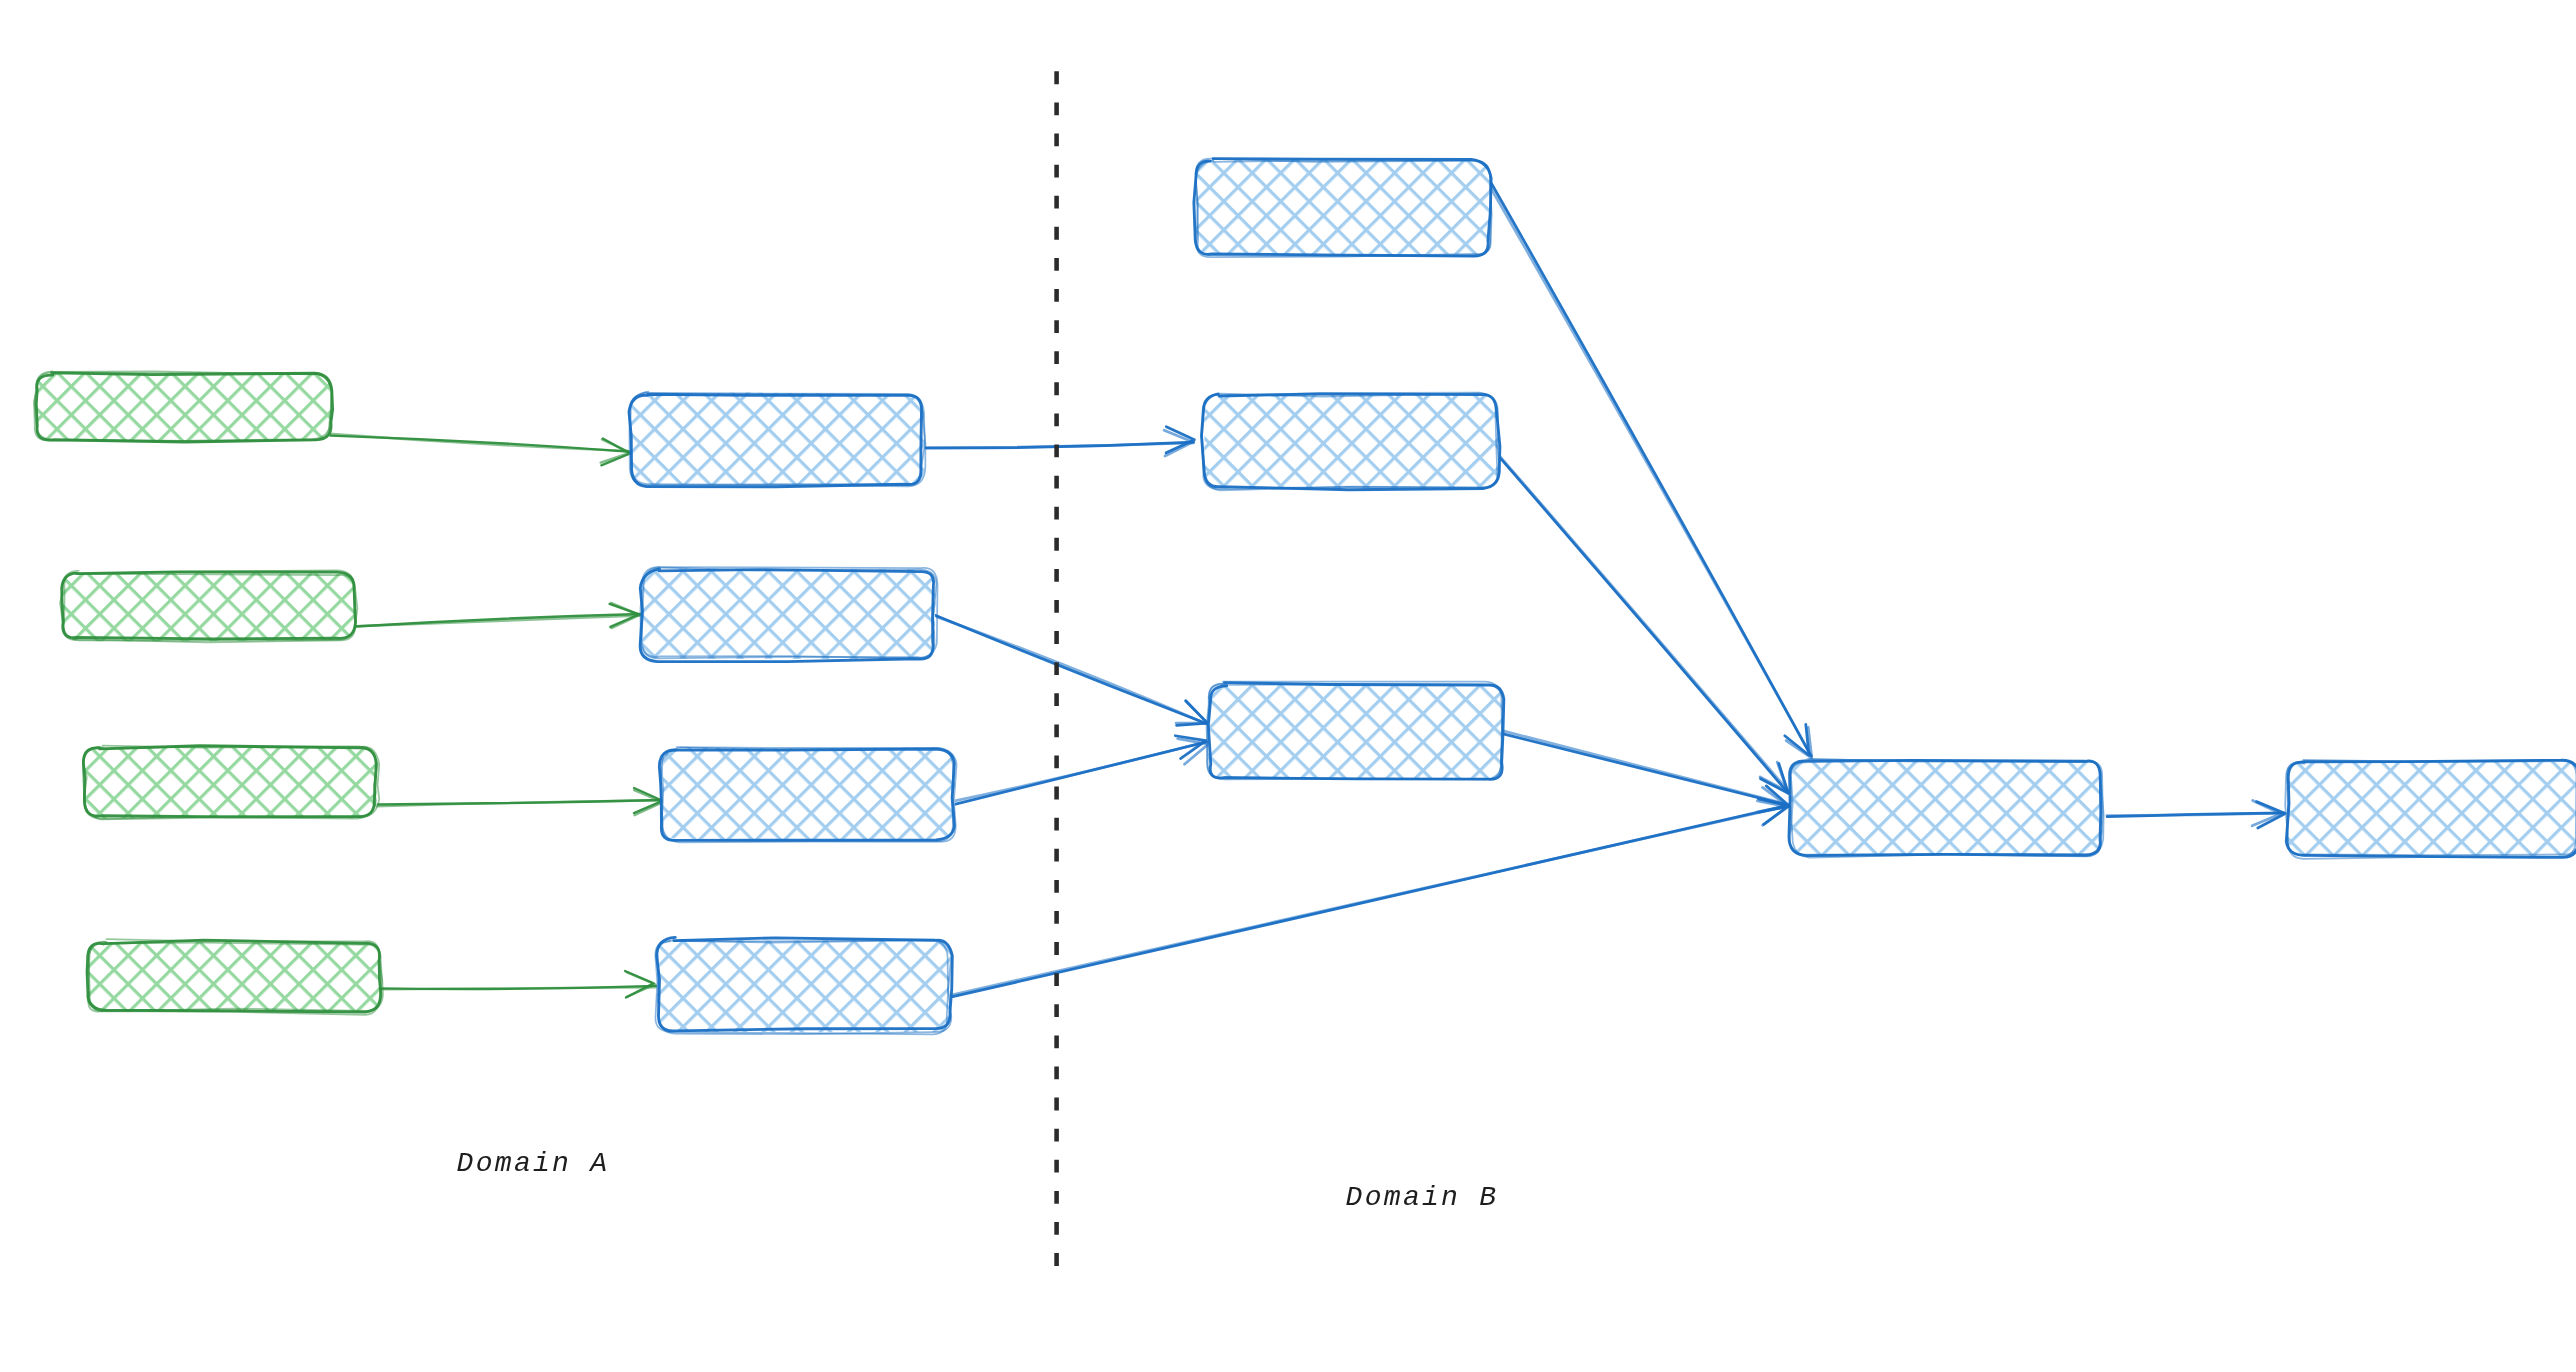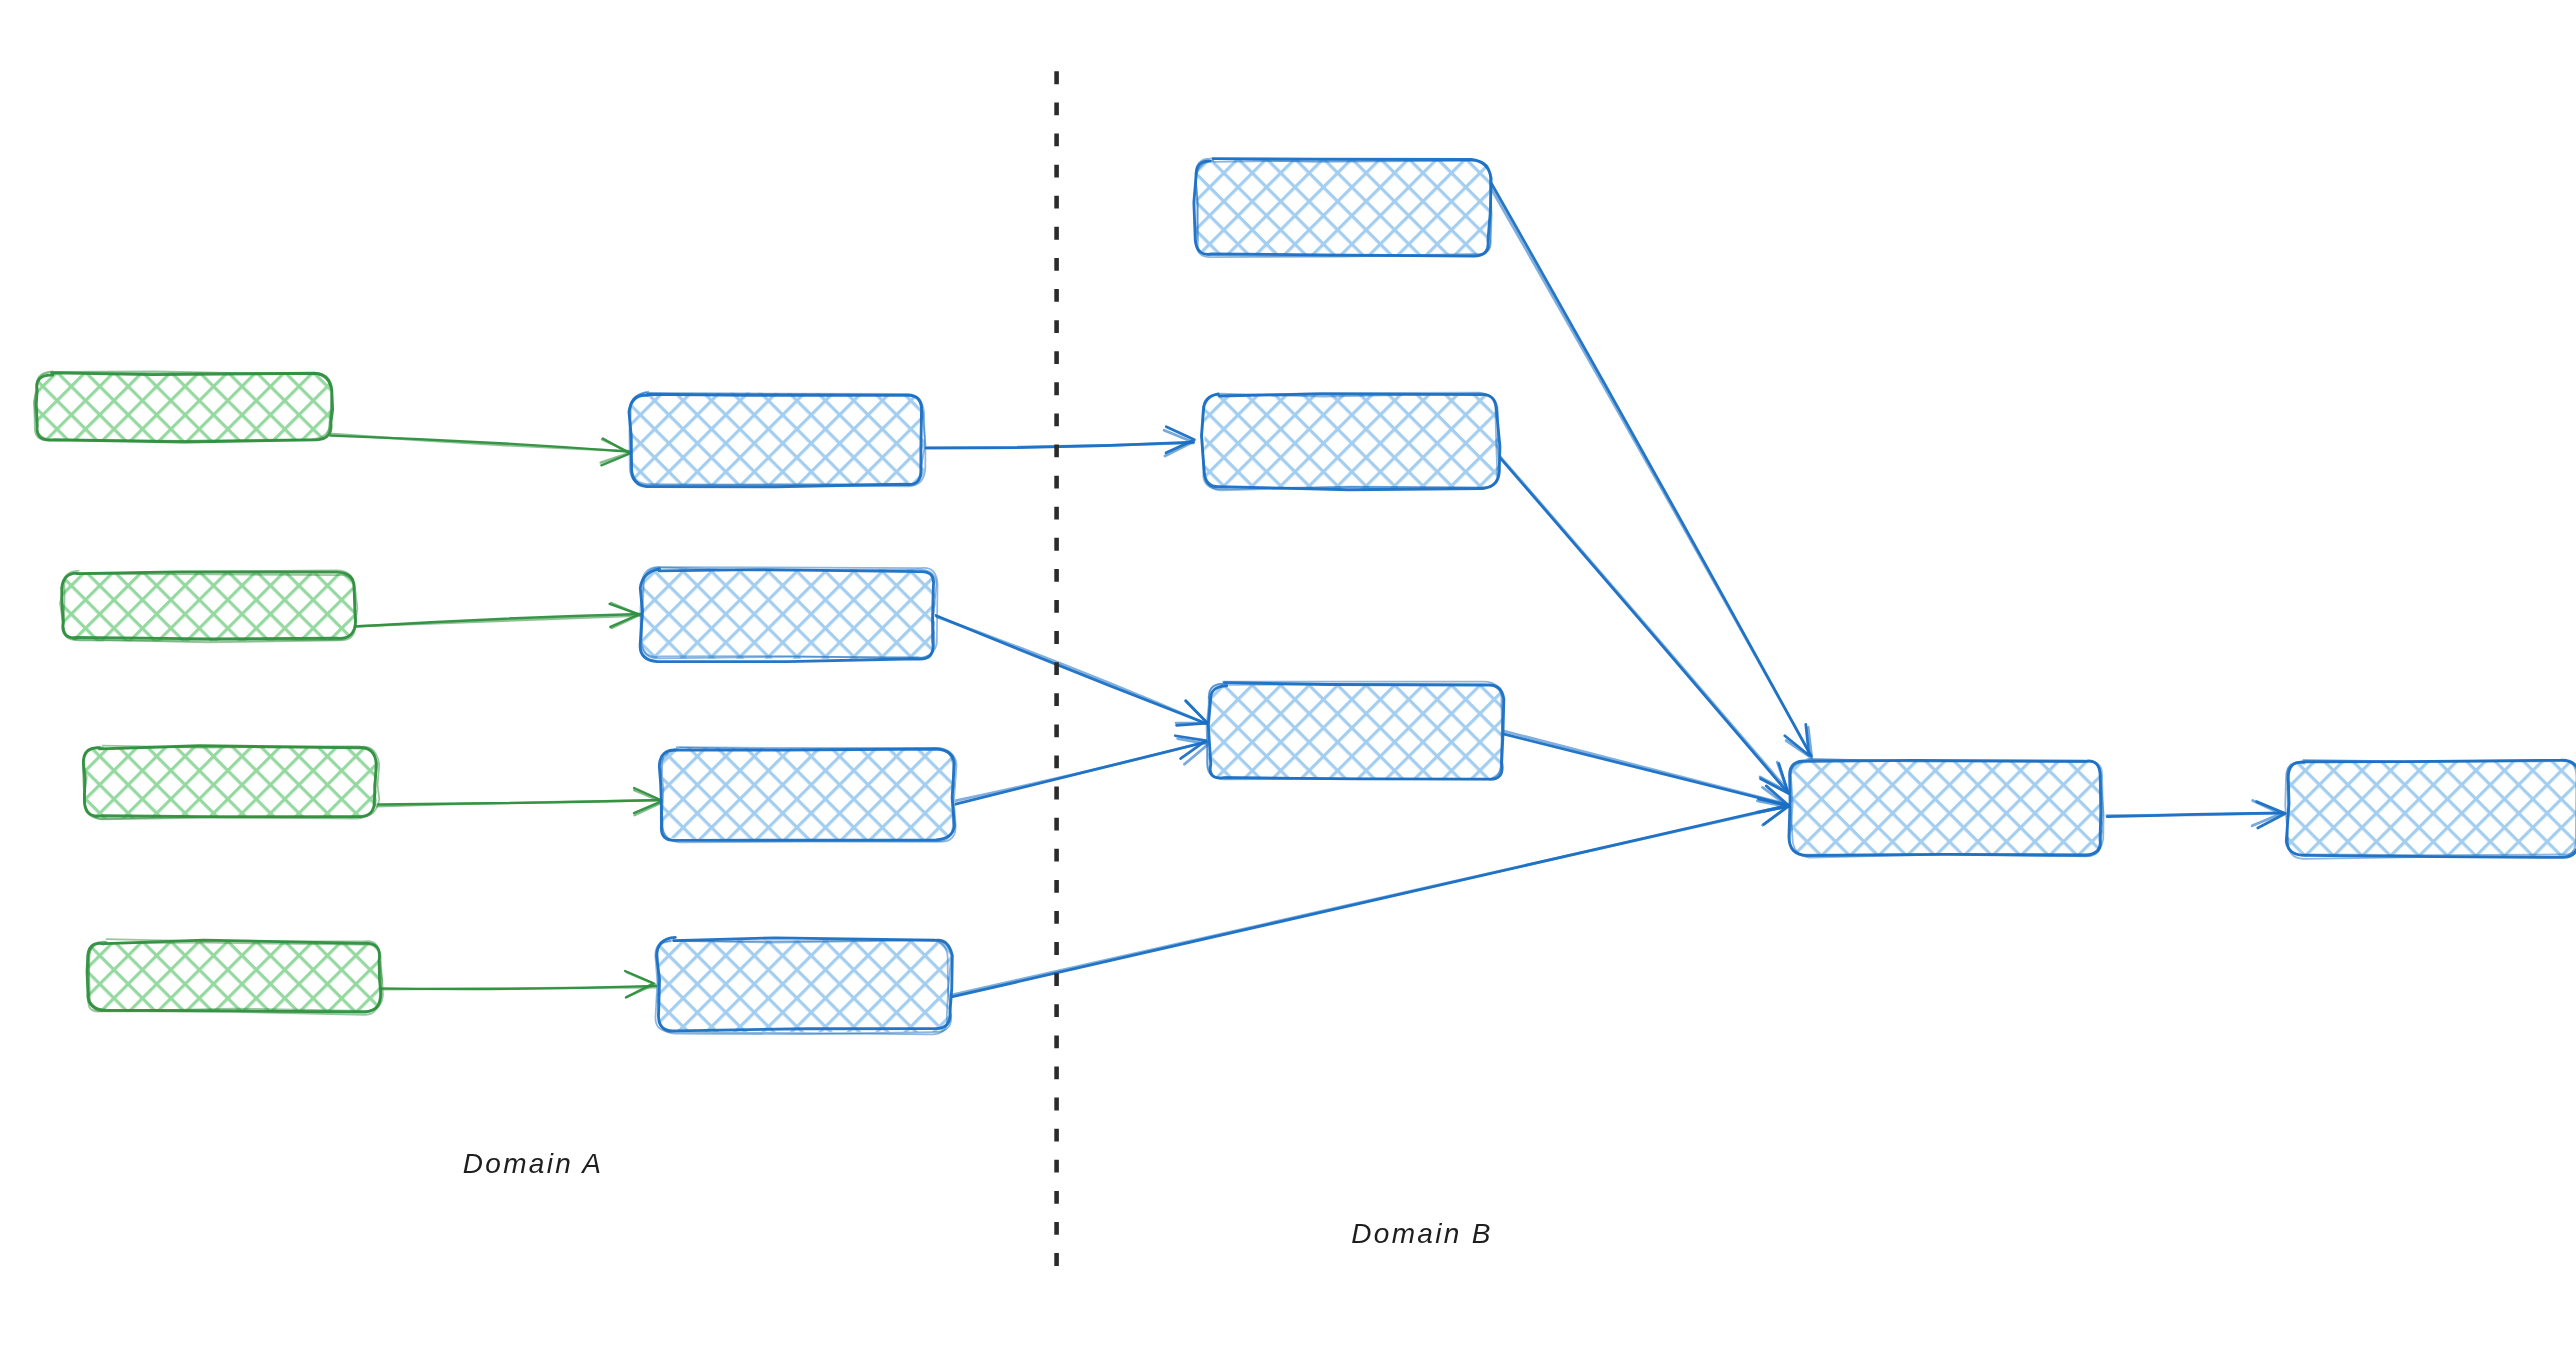--- a/index.html
+++ b/index.html
@@ -1,20 +1,20 @@
 <!DOCTYPE html>
 <html style="font-size:14.6px"><head>
 <meta charset="utf-8">
 <style>
   html,body{margin:0;padding:0;background:#ffffff;}
   #stage{position:relative;width:2576px;height:1372px;background:#fff;overflow:hidden;}
   svg#canvas{position:absolute;inset:0;width:2576px;height:1372px;display:block;}
   .domain-label{
     position:absolute;
-    font-family:Liberation Sans, sans-serif;
+    font-family:Liberation Mono, monospace;
     font-size:28px;
     font-style:italic;
     letter-spacing:2.3px;
     color:#1e1e1e;
     white-space:nowrap;
     transform:translateX(-50%);
     user-select:none;
   }
 </style>
 </head>
@@ -187,15 +187,15 @@
           <path d="M 2518.0,830.8 L 2626.4,832.5 L 2799.4,831.1 Q 2817.2,831.9 2819.5,849.0 L 2817.3,887.8 L 2820.2,918.2 Q 2816.8,936.0 2799.3,934.2 L 2659.4,935.0 L 2517.1,934.2 Q 2501.5,936.1 2500.5,918.2 L 2501.0,878.9 L 2500.4,847.5 Q 2499.5,830.7 2520.1,833.6" fill="none" stroke="#1a6fc4" stroke-width="1.9" stroke-linecap="round" stroke-linejoin="round" opacity="0.50"></path>
           <path d="M 2515.9,832.4 L 2629.0,833.1 L 2801.0,832.2 Q 2818.0,831.0 2816.5,853.3 L 2816.2,892.3 L 2815.9,917.2 Q 2816.6,935.7 2800.3,937.0 L 2660.7,936.8 L 2518.5,939.0 Q 2499.8,938.2 2501.5,917.6 L 2498.2,880.5 L 2499.1,850.5 Q 2499.3,831.2 2519.3,834.8" fill="none" stroke="#1a6fc4" stroke-width="1.9" stroke-linecap="round" stroke-linejoin="round" opacity="0.50"></path>
         </g>
       </g>
     <g id="divider-layer">
         <line x1="1155" y1="78" x2="1155" y2="1400" stroke="#2b2b2b" stroke-width="5" stroke-dasharray="14 20" stroke-linecap="butt"></line>
       </g>
   </svg>
 
   <div class="domain-label" style="left: 533px; top: 1148px;">Domain  A</div>
-  <div class="domain-label" style="left: 1422px; top: 1218px;">Domain  B</div>
+  <div class="domain-label" style="left: 1422px; top: 1182px;">Domain  B</div>
 </div>
 
 
 </body></html>

